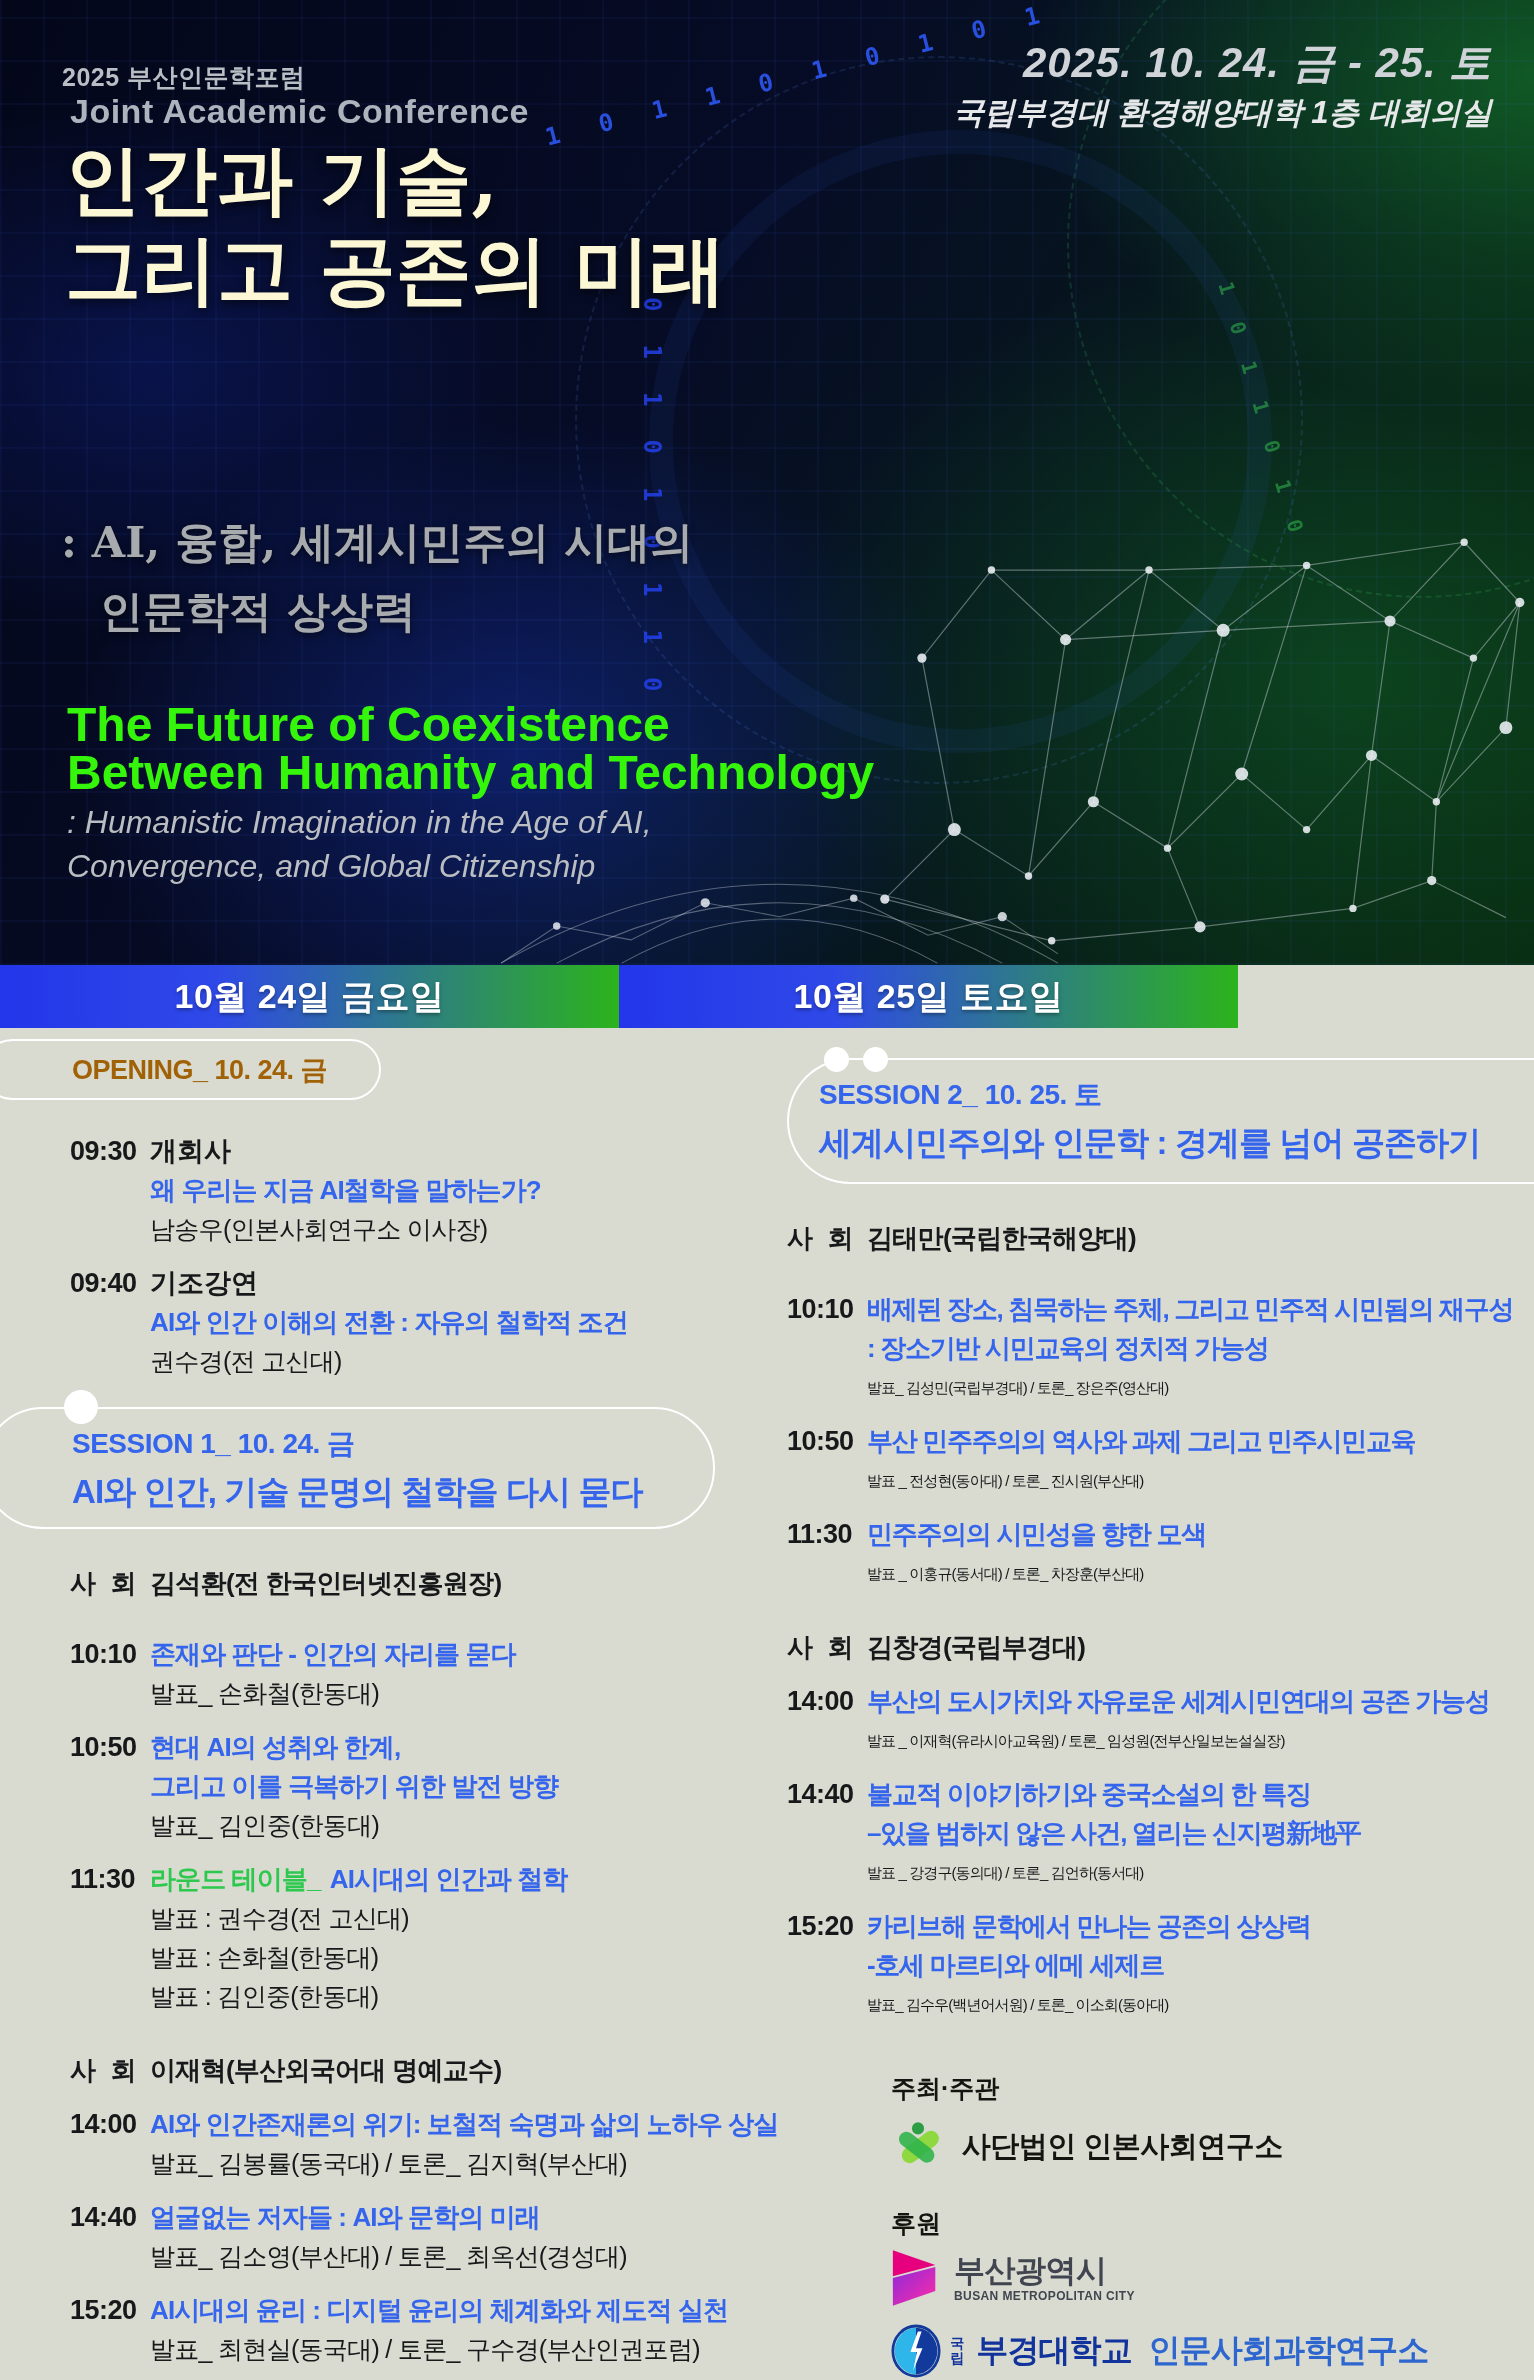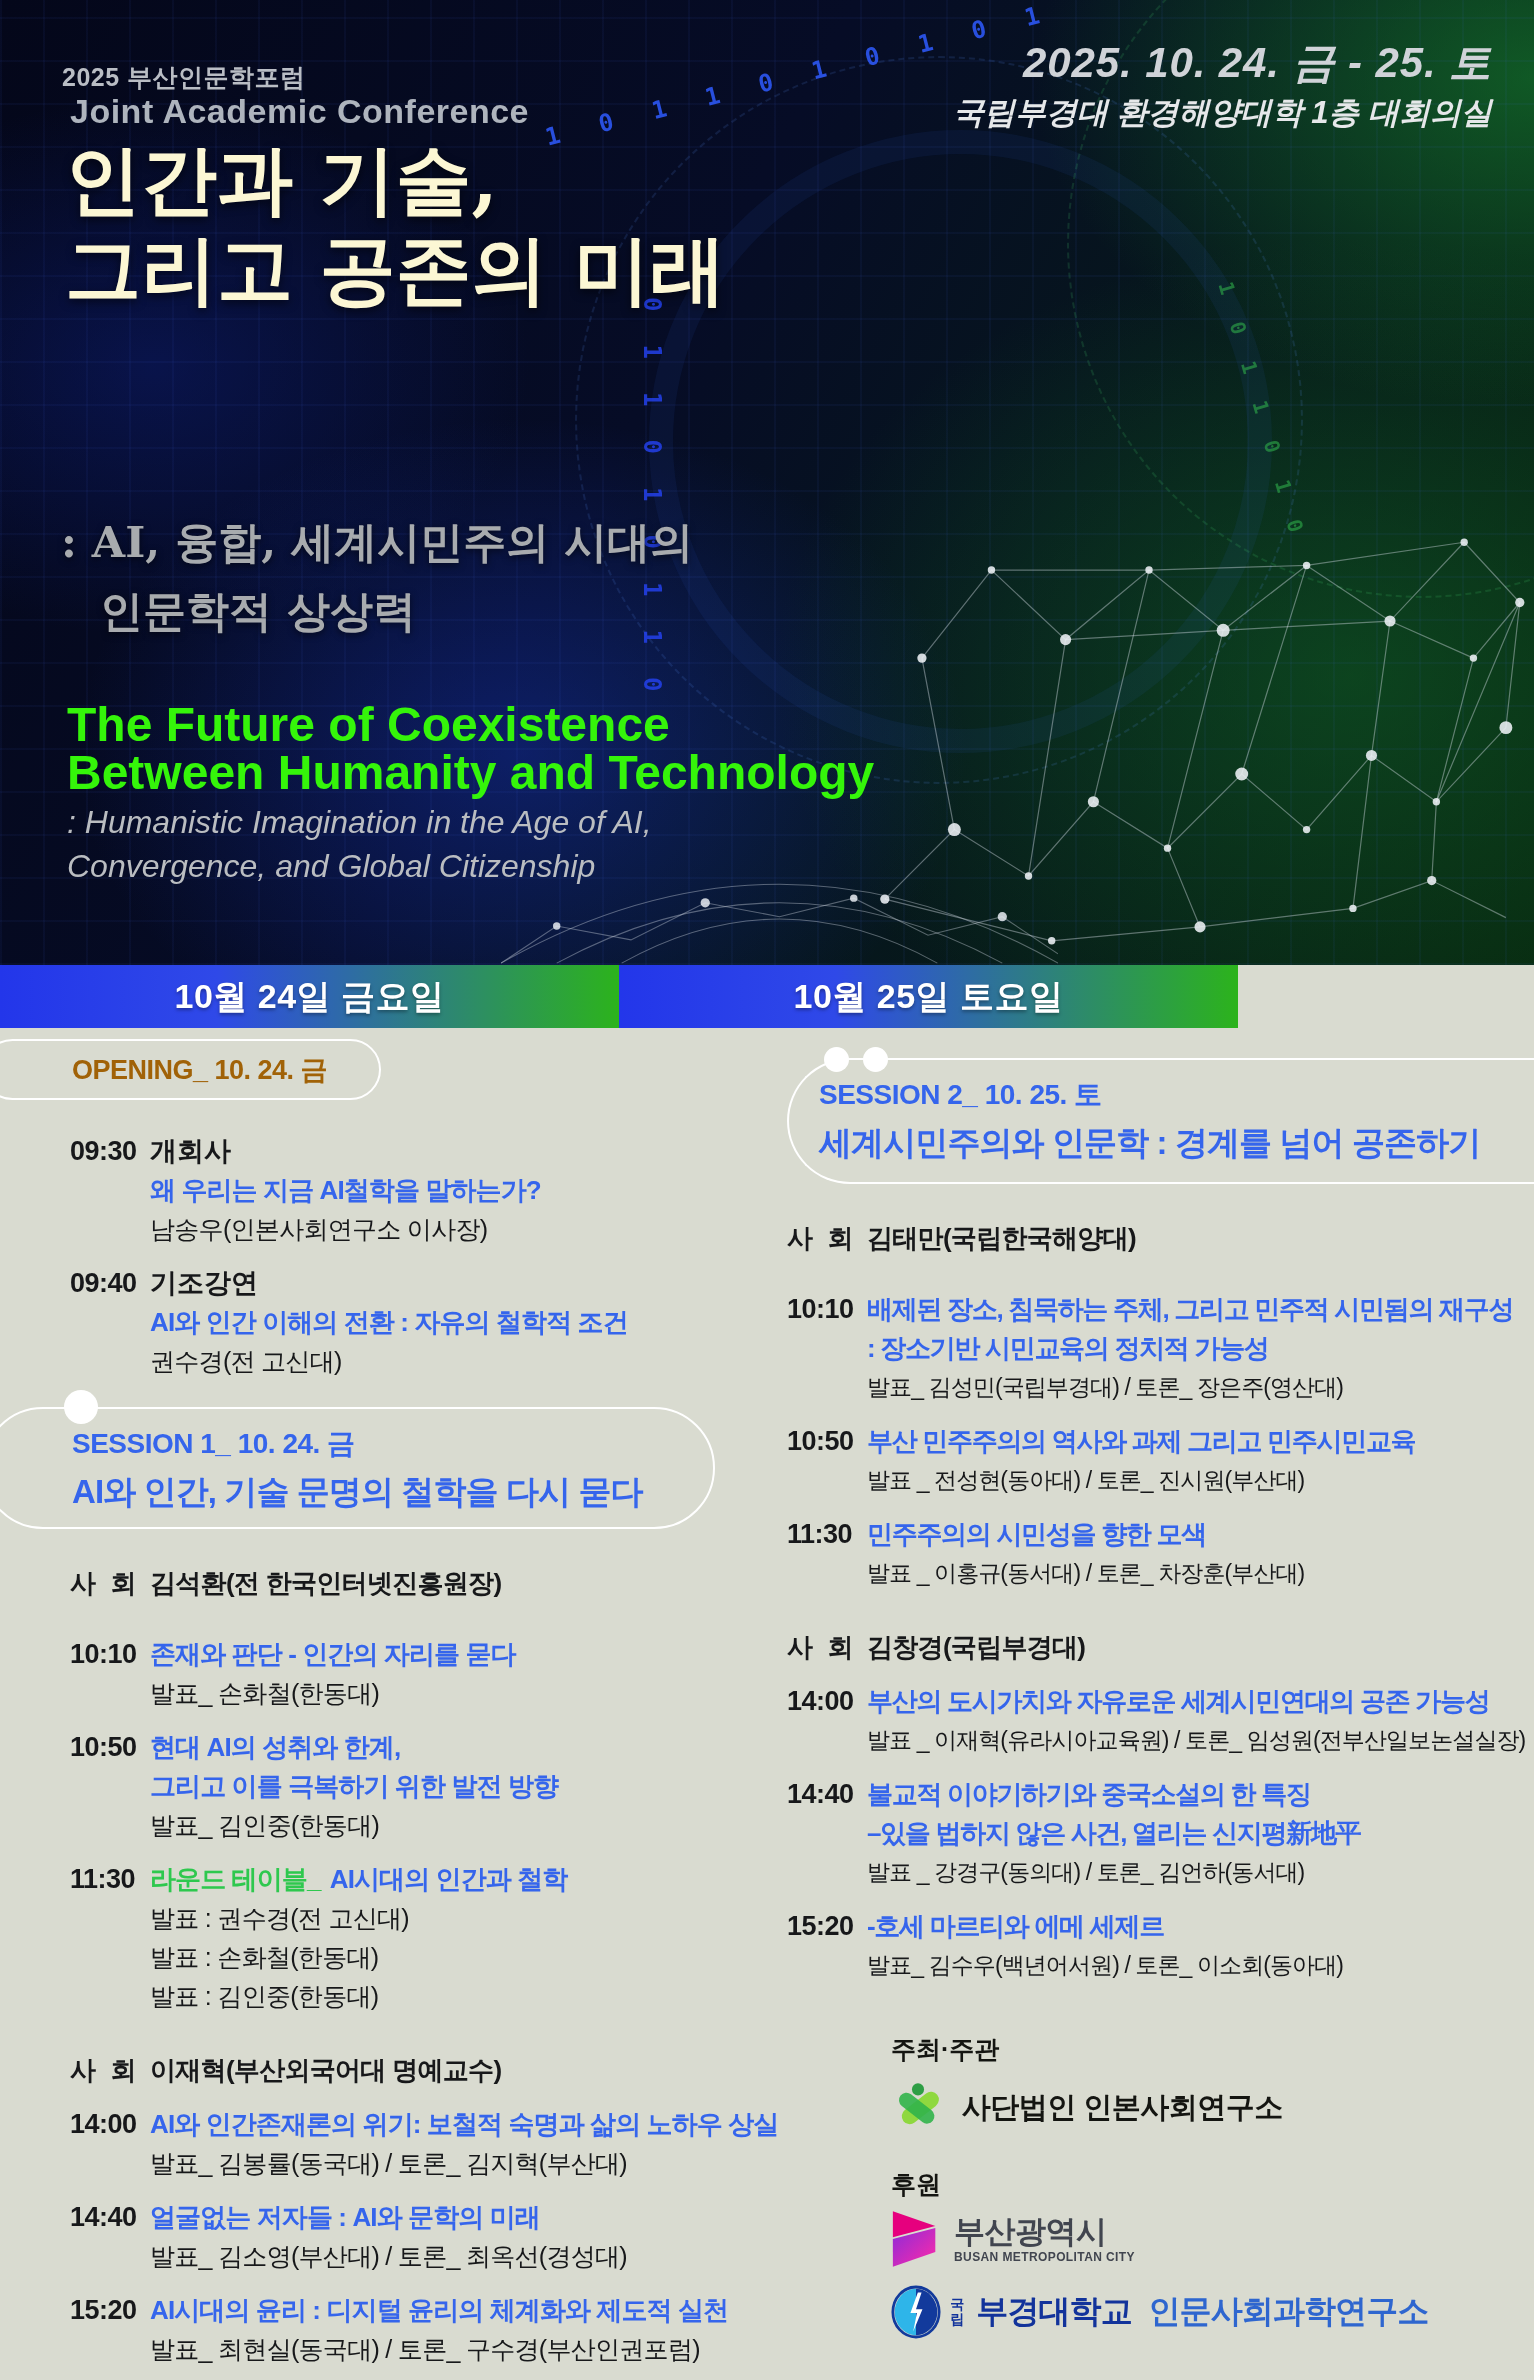--- a/index.html
+++ b/index.html
@@ -68,21 +68,21 @@
   .session-label{color:#3565ec;font-size:28px;font-weight:700;letter-spacing:-0.5px;white-space:nowrap;}
   .session-title{color:#3565ec;font-size:33px;font-weight:800;letter-spacing:-0.9px;margin-top:7.4px;white-space:nowrap;}
 
   .entry{display:flex;margin-top:15px;}
   .entry .time{flex:0 0 80px;font-size:27px;font-weight:700;color:#17181a;line-height:39px;letter-spacing:-0.5px;}
   .ebody{flex:1;min-width:0;}
   .ekind{font-size:27px;font-weight:600;color:#17181a;line-height:39px;}
   .etitle{font-size:26px;font-weight:700;color:#3565ec;line-height:39px;letter-spacing:-0.9px;white-space:nowrap;}
   .espeaker{font-size:25px;font-weight:500;color:#17181a;line-height:39px;letter-spacing:-0.7px;white-space:nowrap;}
   .col-right .etitle{letter-spacing:-1.3px;}
-  .col-right .espeaker{font-size:23px;letter-spacing:-0.9px;}
+  .col-right .espeaker{font-size:15px;letter-spacing:-0.9px;}
   .green-prefix{color:#2ec84e;margin-right:9.3px;}
   .mt-big{margin-top:32px;}
 
   .chair{display:flex;margin-top:35px;}
   .chair-label{flex:0 0 80px;font-size:26px;font-weight:700;color:#17181a;white-space:pre;line-height:39px;}
   .chair-name{font-size:26px;font-weight:600;color:#17181a;line-height:39px;letter-spacing:-0.7px;white-space:nowrap;}
 
   
   .credits{margin:48px 0 0 104px;}
   .credit-label{font-size:25px;font-weight:700;color:#141511;}
@@ -346,20 +346,21 @@
         <div class="ebody">
           <div class="etitle">불교적 이야기하기와 중국소설의 한 특징</div>
           <div class="etitle">–있을 법하지 않은 사건, 열리는 신지평新地平</div>
           <div class="espeaker">발표 _ 강경구(동의대) / 토론_ 김언하(동서대)</div>
         </div>
       </div>
 
       <div class="entry">
         <span class="time">15:20</span>
         <div class="ebody">
+          <div class="etitle">카리브해 문학에서 만나는 공존의 상상력</div>
           <div class="etitle">-호세 마르티와 에메 세제르</div>
           <div class="espeaker">발표_ 김수우(백년어서원) / 토론_ 이소회(동아대)</div>
         </div>
       </div>
 
       <div class="credits">
         <div class="credit-label">주최·주관</div>
 
         <div class="host-row">
           <svg width="54" height="54" viewBox="0 0 58 58">

